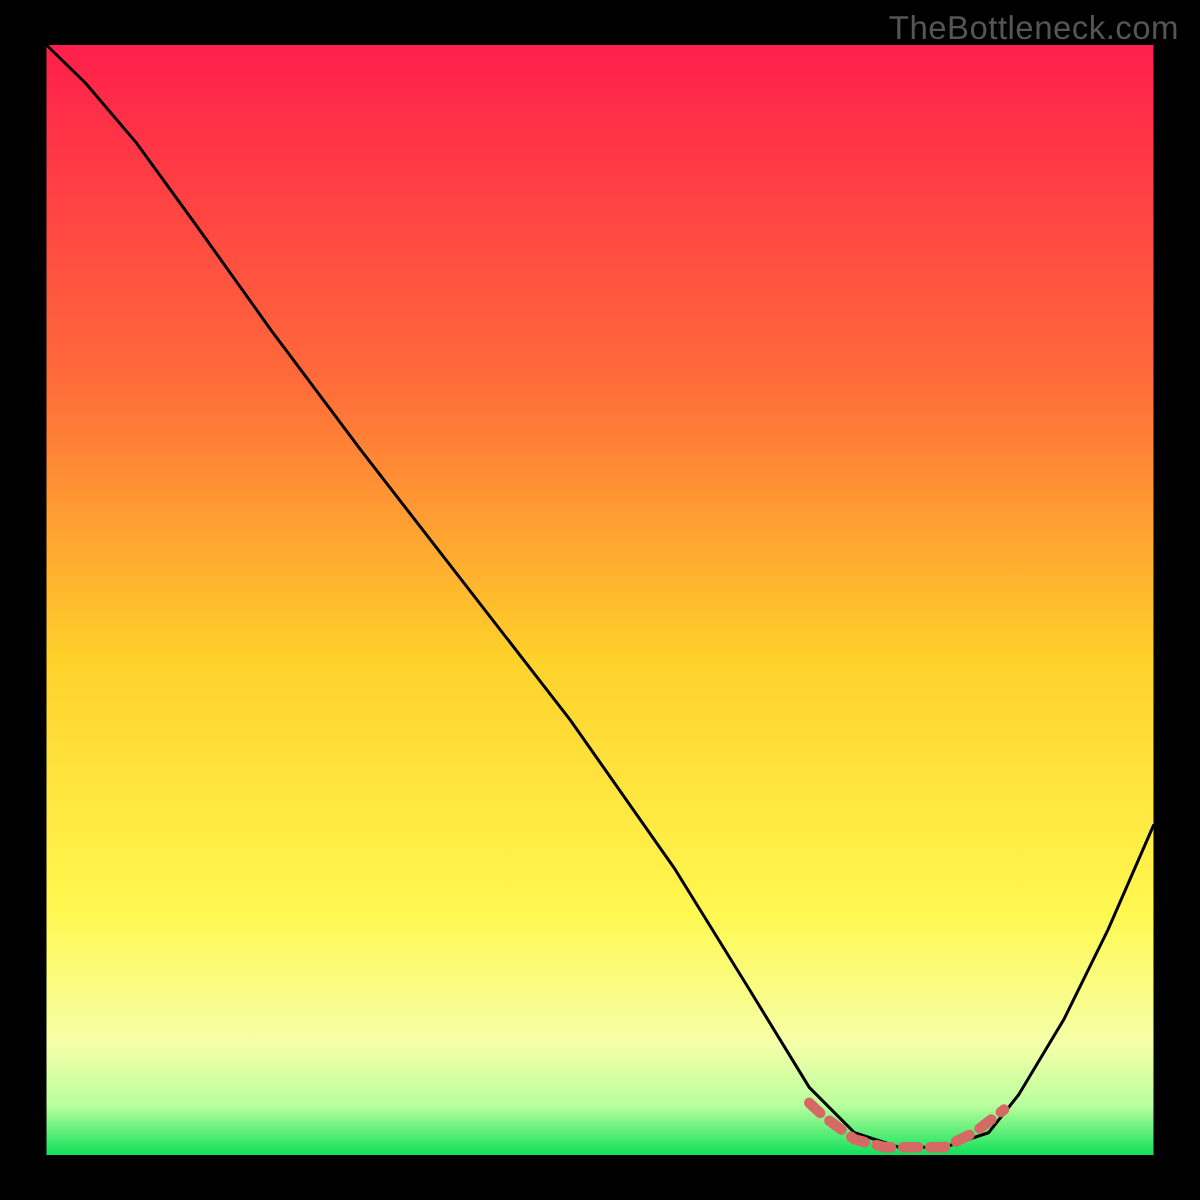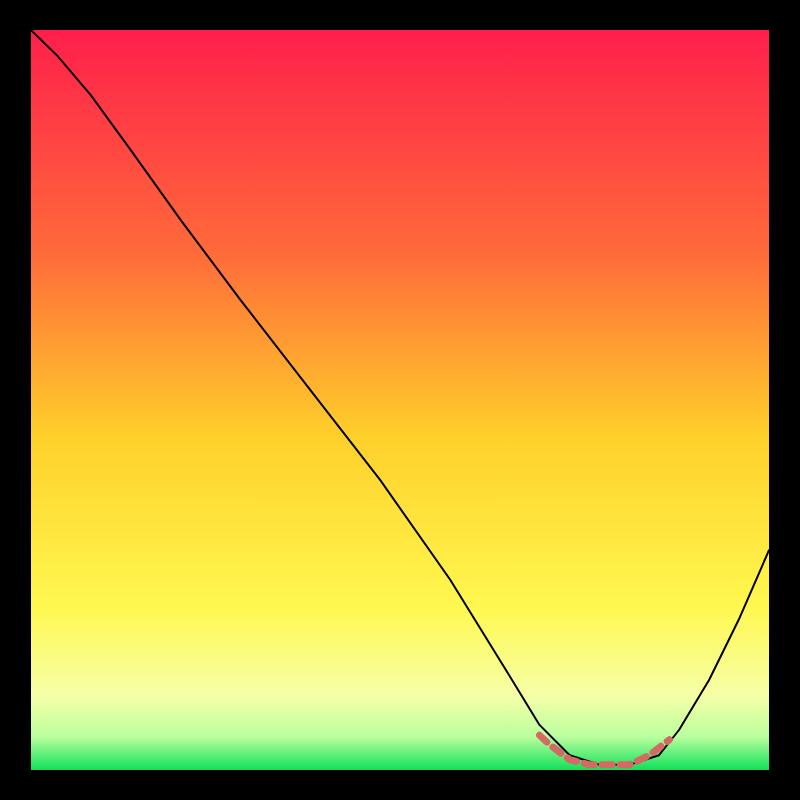--- a/index.html
+++ b/index.html
@@ -30,20 +30,21 @@
   svg {
     position: absolute;
     top: 0;
     left: 0;
   }
 </style>
 </head>
 <body>
 
 <div class="frame">
+  <div class="watermark">TheBottleneck.com</div>
   <svg id="chart" width="800" height="800">
       <defs>
         <linearGradient id="bg-grad" x1="0" y1="0" x2="0" y2="1">
           <stop offset="0%" stop-color="#ff1f4b"></stop>
           <stop offset="30%" stop-color="#ff6a3a"></stop>
           <stop offset="55.00000000000001%" stop-color="#ffd02a"></stop>
           <stop offset="78%" stop-color="#fff850"></stop>
           <stop offset="90%" stop-color="#f6ffa8"></stop>
           <stop offset="95.5%" stop-color="#baff9e"></stop>
           <stop offset="100%" stop-color="#11e05a"></stop>

